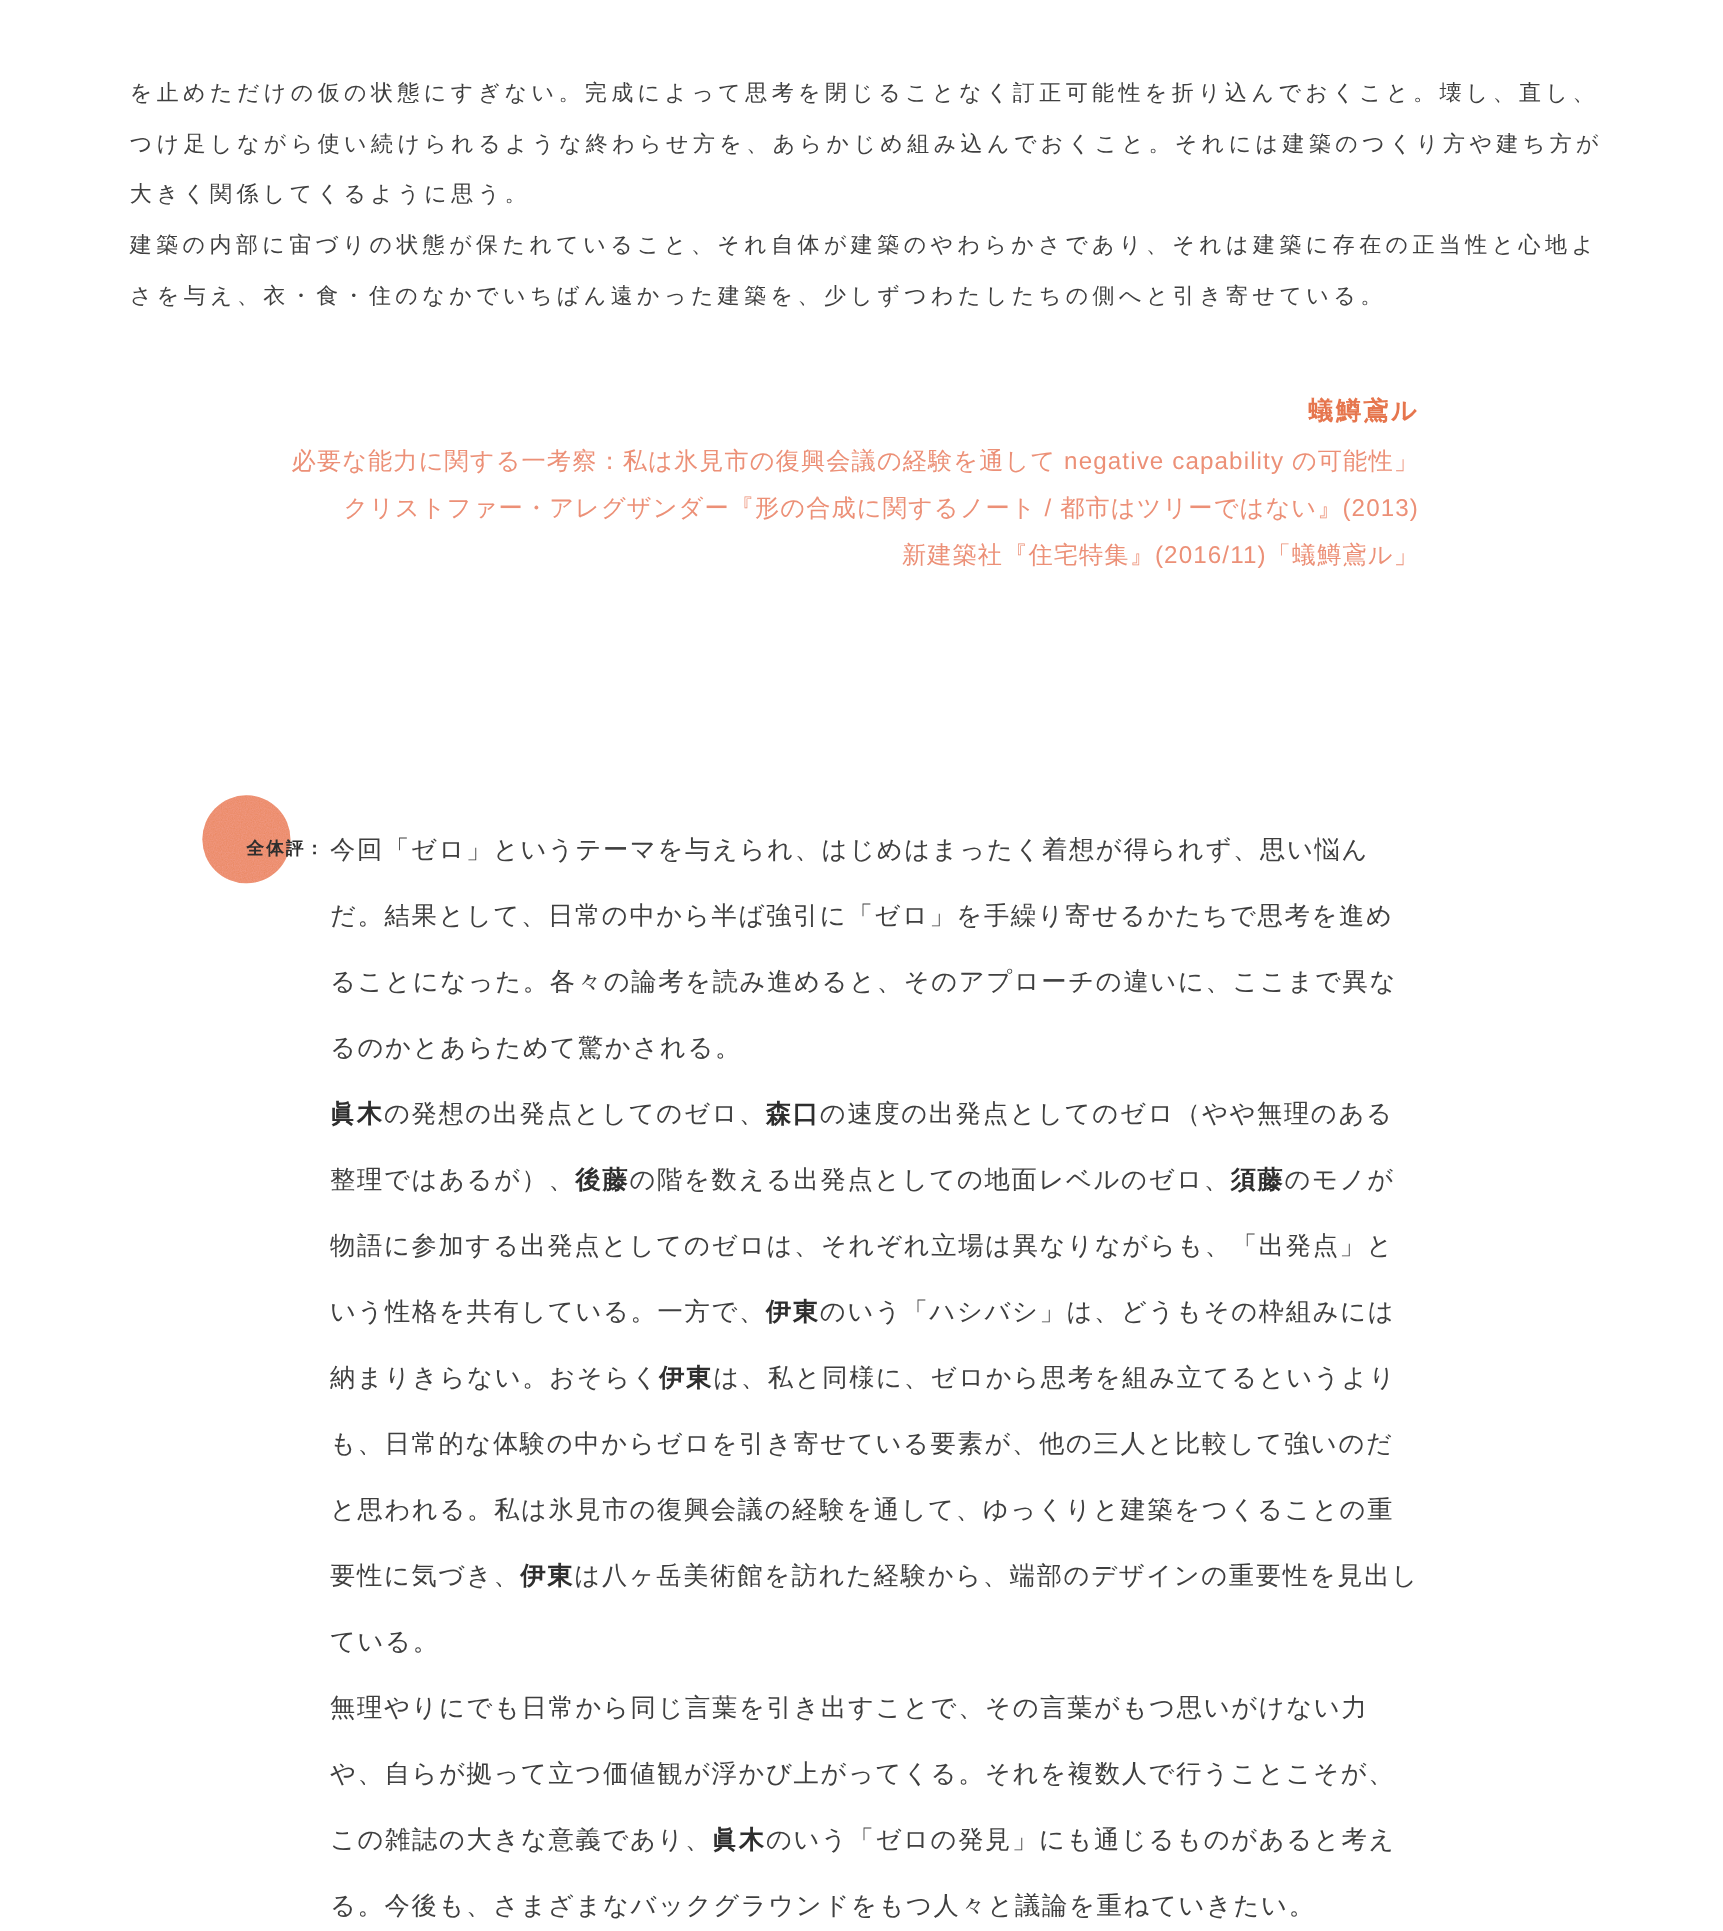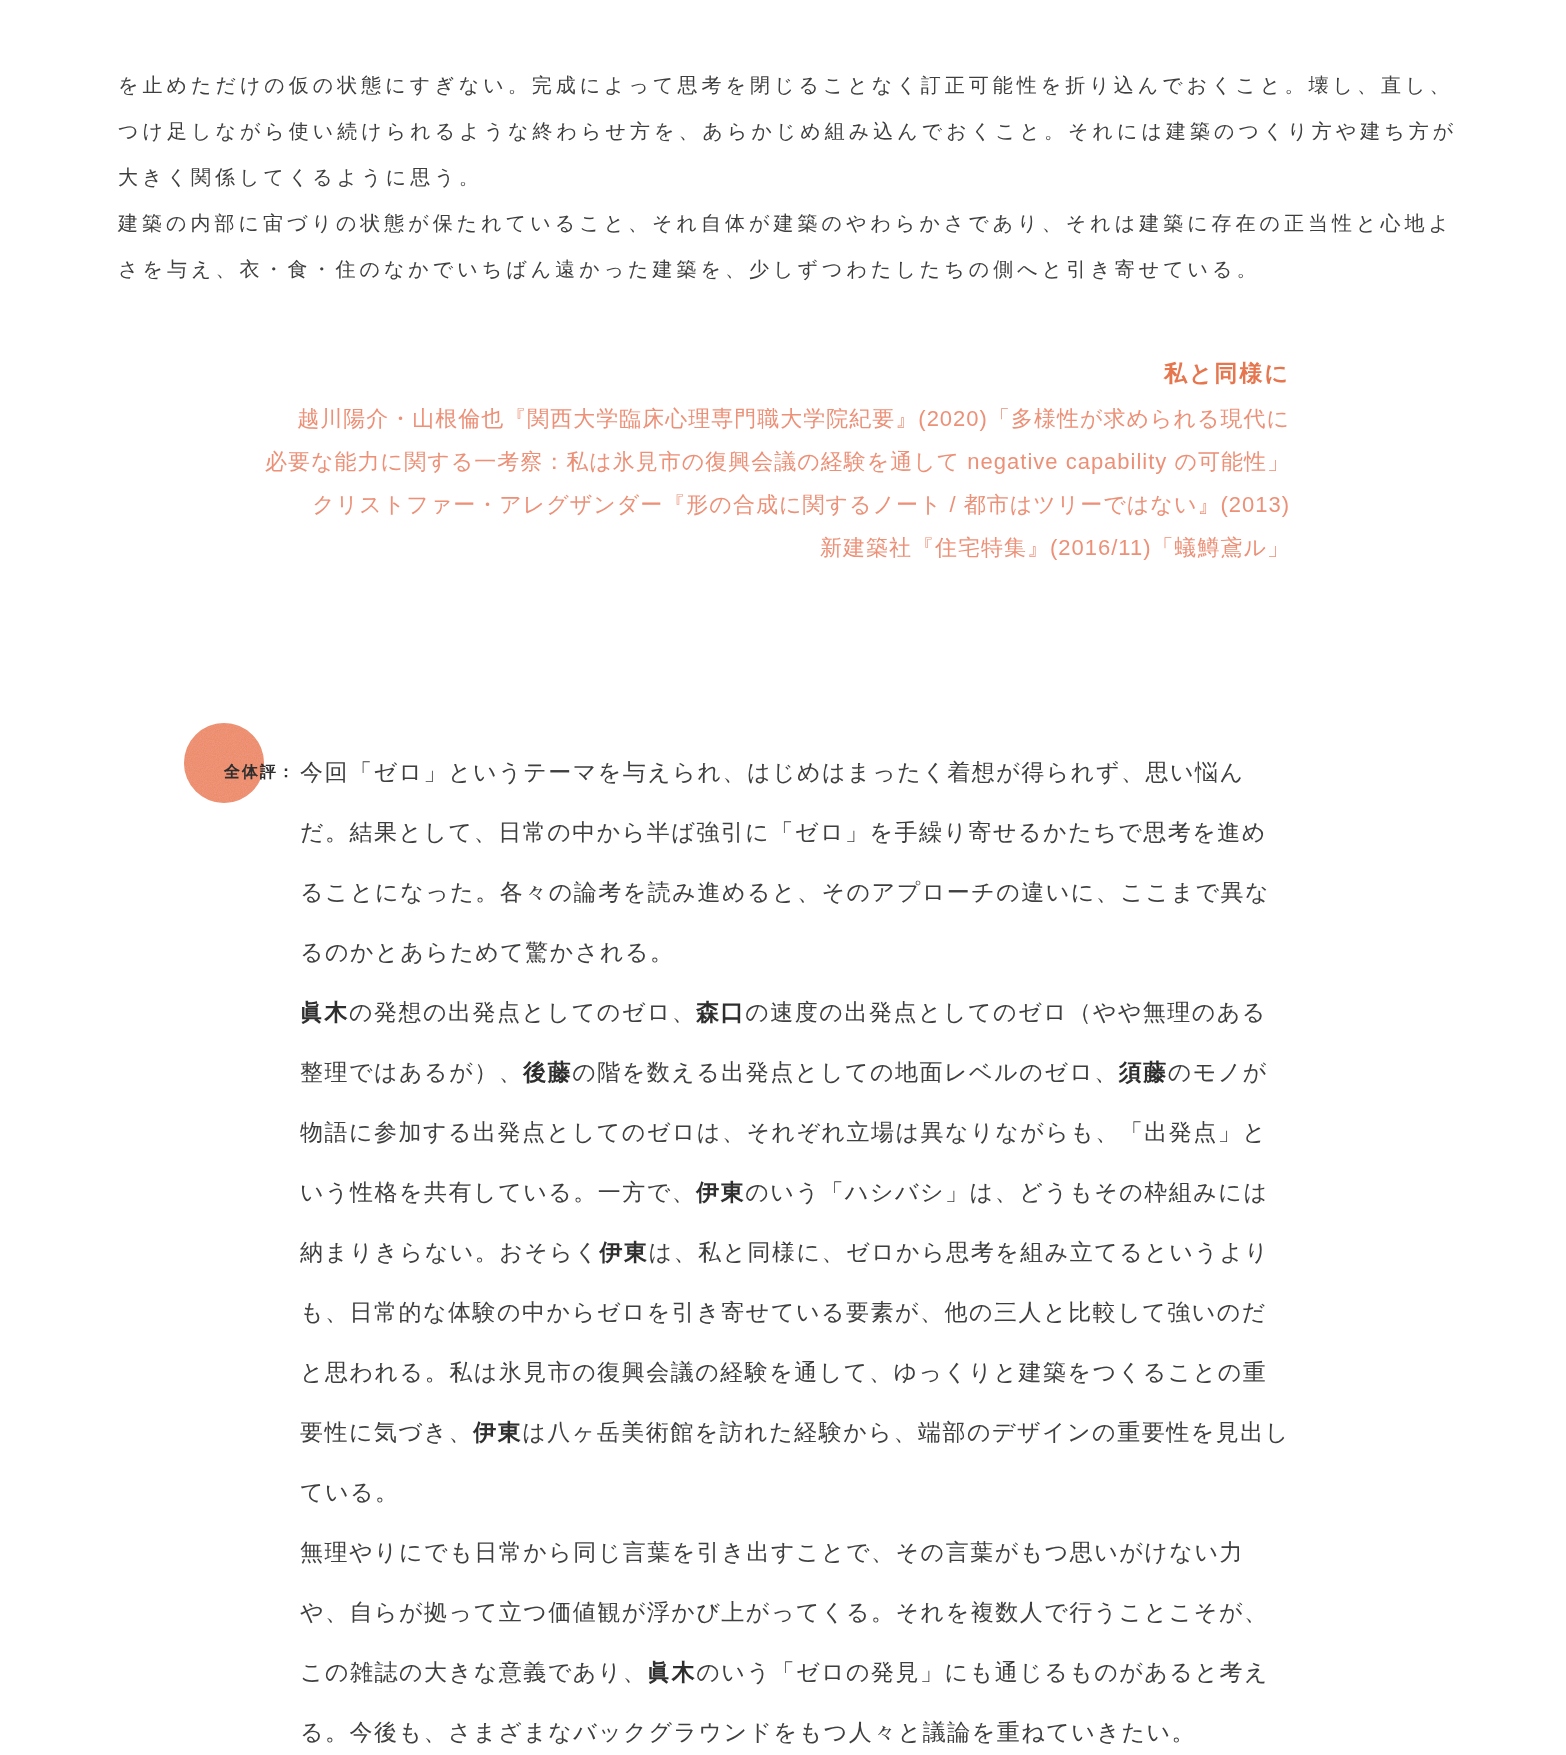--- a/index.html
+++ b/index.html
@@ -89,23 +89,22 @@
 <body>
 
 <div class="page">
 
   <section class="intro">
       <p>を止めただけの仮の状態にすぎない。完成によって思考を閉じることなく訂正可能性を折り込んでおくこと。壊し、直し、つけ足しながら使い続けられるような終わらせ方を、あらかじめ組み込んでおくこと。それには建築のつくり方や建ち方が大きく関係してくるように思う。</p>
       <p>建築の内部に宙づりの状態が保たれていること、それ自体が建築のやわらかさであり、それは建築に存在の正当性と心地よさを与え、衣・食・住のなかでいちばん遠かった建築を、少しずつわたしたちの側へと引き寄せている。</p>
     </section>
 
   <section class="references">
-    <h2 class="ref-heading">私と同様に</h2>
+    <h2 class="ref-heading">蟻鱒鳶ル</h2>
     <div class="ref-list">
-        <div class="ref-item">越川陽介・山根倫也『関西大学臨床心理専門職大学院紀要』(2020)「多様性が求められる現代に</div>
         <div class="ref-item">必要な能力に関する一考察：私は氷見市の復興会議の経験を通して negative capability の可能性」</div>
         <div class="ref-item">クリストファー・アレグザンダー『形の合成に関するノート / 都市はツリーではない』(2013)</div>
         <div class="ref-item">新建築社『住宅特集』(2016/11)「蟻鱒鳶ル」</div>
       </div>
   </section>
 
   <section class="review">
     <span class="stamp">
       <svg viewBox="0 0 84 84" width="82" height="82" aria-hidden="true">
         <defs>

